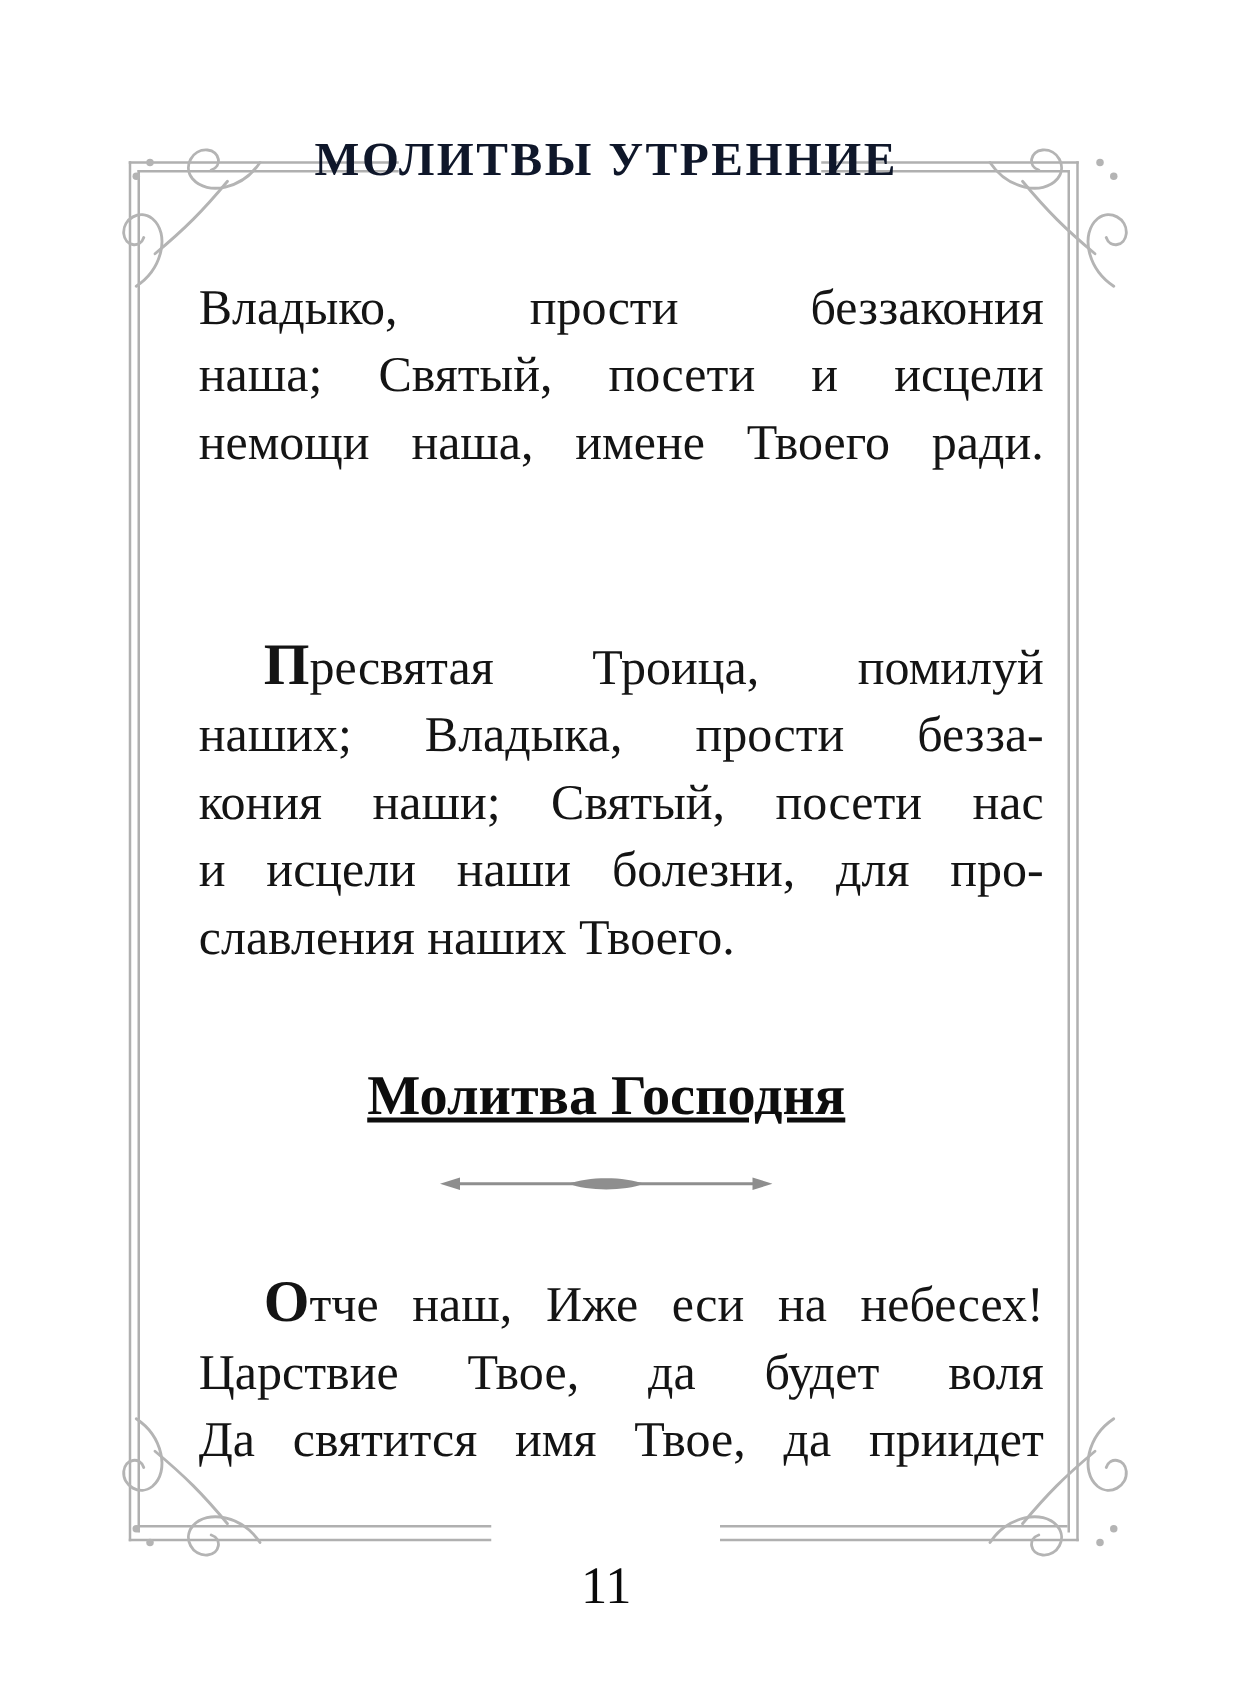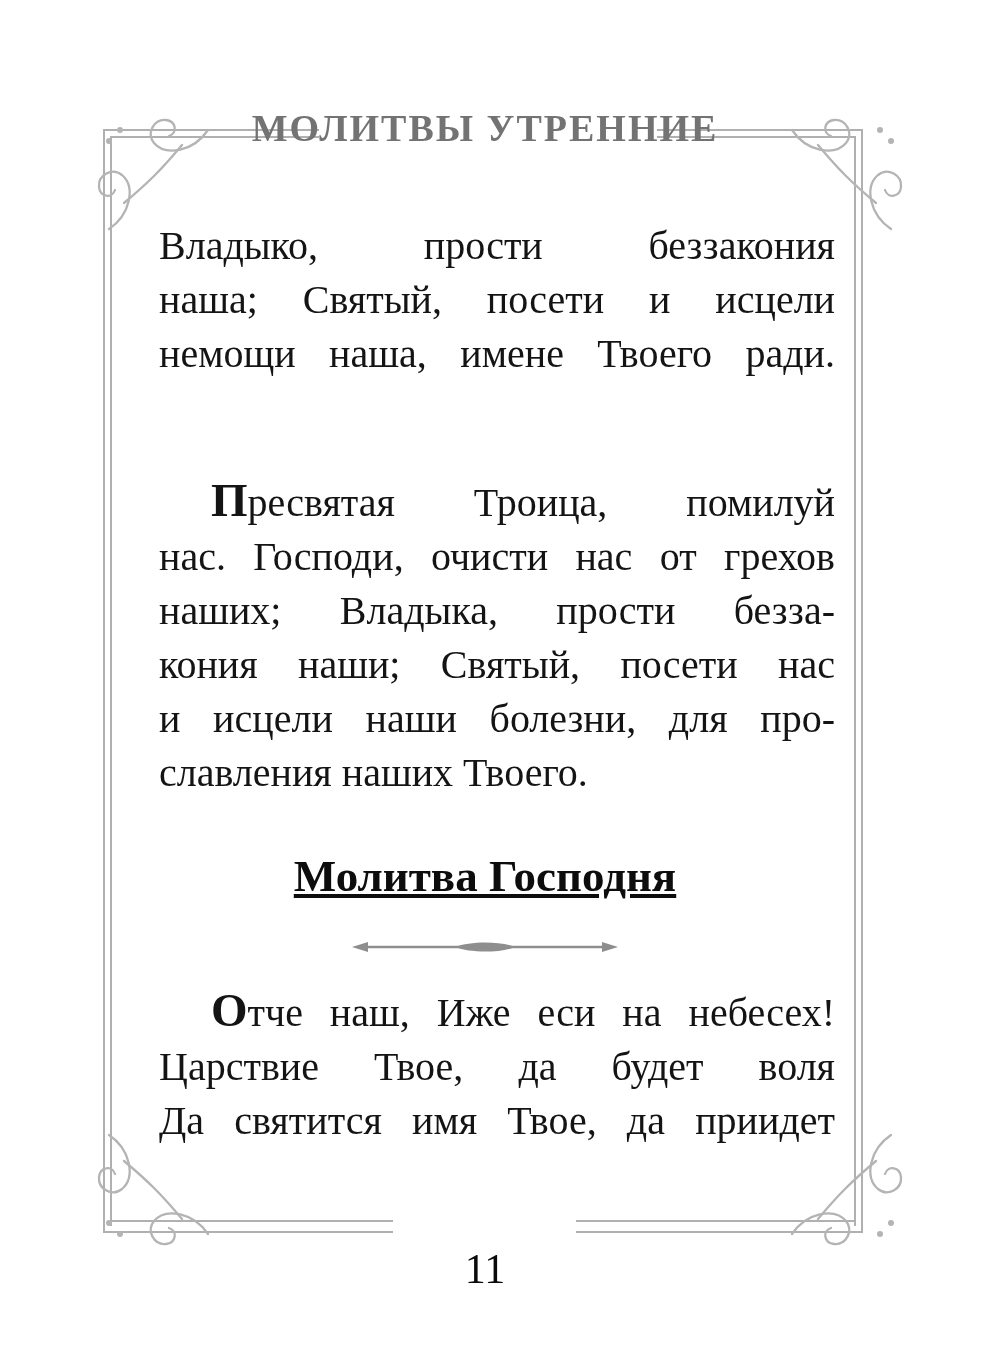--- a/index.html
+++ b/index.html
@@ -20,31 +20,31 @@
   
   .corner{position:absolute; width:150px; height:150px;}
   .corner svg{width:100%; height:100%; display:block;}
   .corner.tr{transform:scaleX(-1);}
   .corner.bl{transform:scaleY(-1);}
   .corner.br{transform:scale(-1,-1);}
   
   .header-title{
     position:absolute; left:0; top:106px; width:970px;
     text-align:center; font-weight:bold; font-size:38px;
-    letter-spacing:2px; color:#737373;
+    letter-spacing:2px; color:#0f172a;
   }
   
   .textcol{position:absolute; left:159px; width:676px;}
   .line{
     font-size:40px; line-height:54px;
     text-align:justify; text-align-last:justify;
     white-space:nowrap;
   }
   .line.last{text-align:left; text-align-last:left;}
-  .line.indent{padding-left:52px;}
+  .line.indent{padding-left:52px;margin-top:32px;}
   .lead{font-weight:bold; font-size:47px;}
   .trans-label{
     position:absolute; left:146px; top:413px;
     font-size:36px; font-weight:bold; letter-spacing:0.12em;
     color:var(--label);
   }
   .section-heading{
     position:absolute; left:0; top:851px; width:970px;
     text-align:center; font-weight:bold; font-size:45px;
     line-height:50px; color:#0d0d0d;text-decoration:underline;
@@ -112,21 +112,20 @@
 
   <div class="textcol" style="top:219px;">
     <div class="line">Владыко, прости беззакония</div>
     <div class="line">наша; Святый, посети и исцели</div>
     <div class="line">немощи наша, имене Твоего ради.</div>
   </div>
 
 
   <div class="textcol" style="top:473px;">
     <div class="line indent"><span class="lead">П</span><span>ресвятая Троица, помилуй</span></div>
-    <div class="line">нас. Господи, очисти нас от грехов</div>
     <div class="line">наших; Владыка, прости безза-</div>
     <div class="line">кония наши; Святый, посети нас</div>
     <div class="line">и исцели наши болезни, для про-</div>
     <div class="line last">славления наших Твоего.</div>
   </div>
 
   <div class="section-heading">Молитва Господня</div>
 
   <div class="divider">
     <svg viewBox="0 0 266 18">

